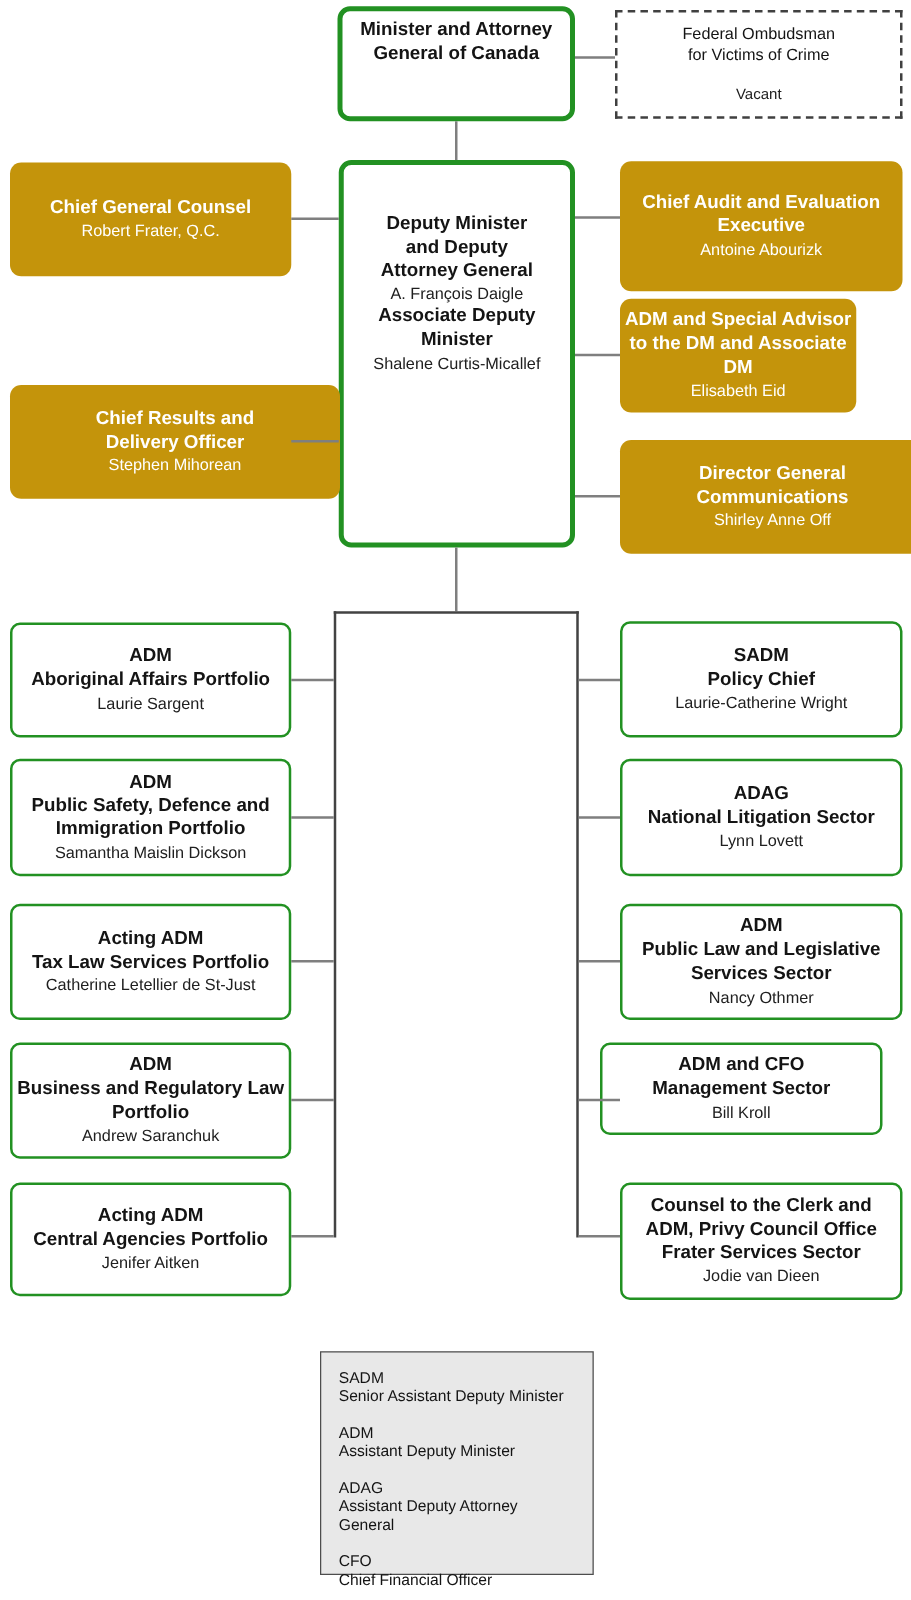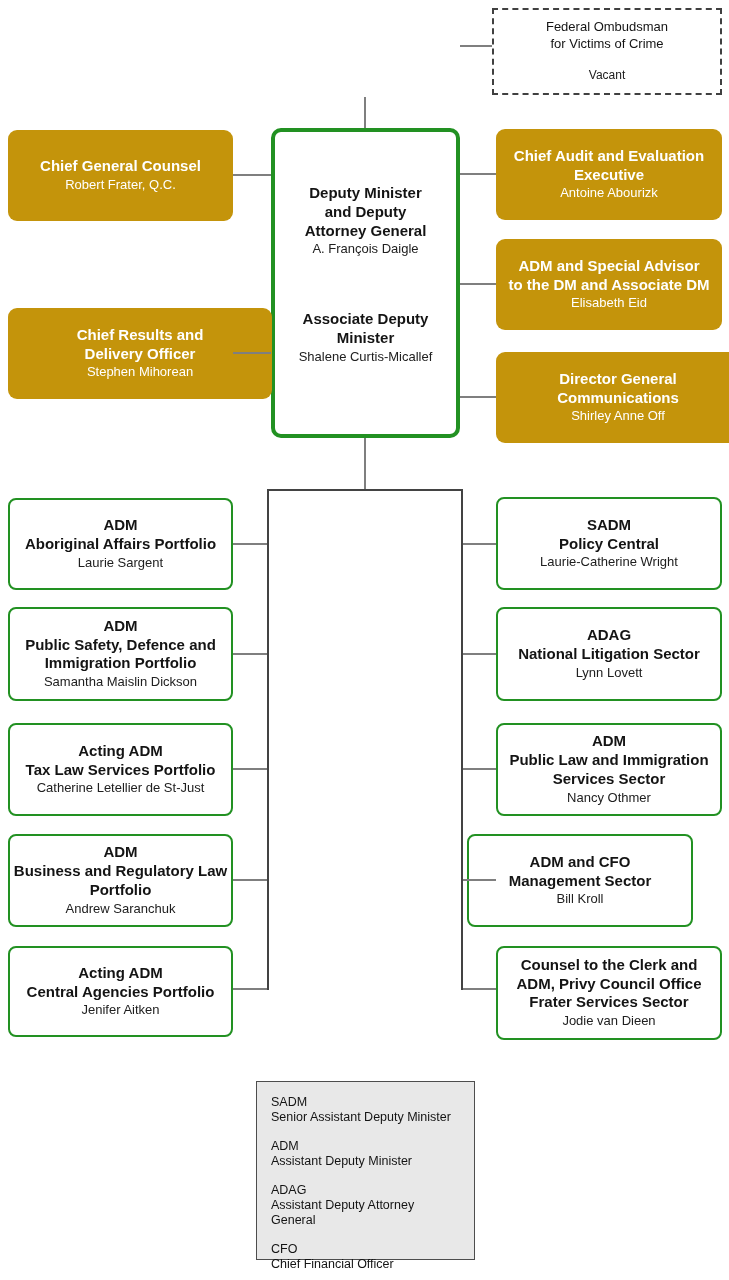--- a/index.html
+++ b/index.html
@@ -8,41 +8,45 @@
     font-family:"Liberation Sans","DejaVu Sans",sans-serif;overflow:hidden;
   }
   .node{
     position:absolute;box-sizing:border-box;display:flex;flex-direction:column;
     align-items:center;justify-content:center;text-align:center;
   }
   .title{font-weight:bold;font-size:15px;line-height:1.25;white-space:pre-line;color:#141414;}
   .name{font-size:13px;line-height:1.3;color:#202020;margin-top:1px;white-space:pre-line;}
   .green-frame{background:#fff;border:4px solid var(--green,#229122);border-radius:10px;}
   .minister{justify-content:flex-start;padding-top:6px;}
-  .exec{justify-content:flex-start;padding-top:52px;gap:52px;}
+  .exec{justify-content:flex-start;padding-top:38px;}
   .gold{background:var(--gold,#C4940B);border-radius:9px;}
   .gold .title,.gold .name{color:#fff;}
   .dashed{border:2px dashed #404040;background:#fff;}
   .dashed .title{font-weight:normal;font-size:13px;}
   .dashed .name{font-size:12px;margin-top:16px;}
   .sector{background:#fff;border:2px solid var(--green,#229122);border-radius:8px;}
   .line{position:absolute;background:var(--line,#7f7f7f);}
   .hub{position:absolute;box-sizing:border-box;border:2px solid #434343;border-bottom:none;background:transparent;}
   .legend{
     position:absolute;box-sizing:border-box;background:var(--legendbg,#E8E8E8);
     border:1px solid #4d4d4d;padding:13px 14px;font-size:12.5px;line-height:15px;color:#141414;
   }
   .legend-item{margin-bottom:14px;}
   .legend-item:last-child{margin-bottom:16px;}
 </style>
 </head>
 <body>
 
 <div class="canvas">
 
+  <div class="node green-frame minister" style="left:270px;top:5px;width:190px;height:92px">
+    <div class="title">Minister and Attorney
+General of Canada</div>
+  </div>
 
   <div class="node dashed" style="left:492px;top:8px;width:230px;height:87px">
     <div class="title">Federal Ombudsman
 for Victims of Crime</div>
     <div class="name">Vacant</div>
   </div>
 
   <div class="line" style="left:460px;top:45px;width:32px;height:2px"></div>
   <div class="line" style="left:364px;top:97px;width:2px;height:31px"></div>
 
@@ -64,27 +68,27 @@
     <div class="title">Chief General Counsel</div>
     <div class="name">Robert Frater, Q.C.</div>
   </div>
 
   <div class="node gold" style="left:8px;top:308px;width:264px;height:91px">
     <div class="title">Chief Results and
 Delivery Officer</div>
     <div class="name">Stephen Mihorean</div>
   </div>
 
-  <div class="node gold" style="left:496px;top:129px;width:226px;height:91px">
+  <div class="node gold" style="left:496px;top:129px;width:226px;height:104px">
     <div class="title">Chief Audit and Evaluation
 Executive</div>
     <div class="name">Antoine Abourizk</div>
   </div>
 
-  <div class="node gold" style="left:496px;top:239px;width:226px;height:91px">
+  <div class="node gold" style="left:496px;top:239px;width:189px;height:91px">
     <div class="title">ADM and Special Advisor
 to the DM and Associate DM</div>
     <div class="name">Elisabeth Eid</div>
   </div>
 
   <div class="node gold" style="left:496px;top:352px;width:244px;height:91px">
     <div class="title">Director General
 Communications</div>
     <div class="name">Shirley Anne Off</div>
   </div>
@@ -121,35 +125,35 @@
     <div class="name">Andrew Saranchuk</div>
   </div>
   <div class="node sector" style="left:8px;top:946px;width:225px;height:91px">
     <div class="title">Acting ADM</div>
     <div class="title">Central Agencies Portfolio</div>
     <div class="name">Jenifer Aitken</div>
   </div>
 
   <div class="node sector" style="left:496px;top:497px;width:226px;height:93px">
     <div class="title">SADM</div>
-    <div class="title">Policy Central</div>
+    <div class="title">Policy Chief</div>
     <div class="name">Laurie-Catherine Wright</div>
   </div>
   <div class="node sector" style="left:496px;top:607px;width:226px;height:94px">
     <div class="title">ADAG</div>
     <div class="title">National Litigation Sector</div>
     <div class="name">Lynn Lovett</div>
   </div>
   <div class="node sector" style="left:496px;top:723px;width:226px;height:93px">
     <div class="title">ADM</div>
-    <div class="title">Public Law and Immigration
+    <div class="title">Public Law and Legislative
 Services Sector</div>
     <div class="name">Nancy Othmer</div>
   </div>
-  <div class="node sector" style="left:467px;top:834px;width:226px;height:93px">
+  <div class="node sector" style="left:480px;top:834px;width:226px;height:74px">
     <div class="title">ADM and CFO</div>
     <div class="title">Management Sector</div>
     <div class="name">Bill Kroll</div>
   </div>
   <div class="node sector" style="left:496px;top:946px;width:226px;height:94px">
     <div class="title">Counsel to the Clerk and
 ADM, Privy Council Office</div>
     <div class="title">Frater Services Sector</div>
     <div class="name">Jodie van Dieen</div>
   </div>

